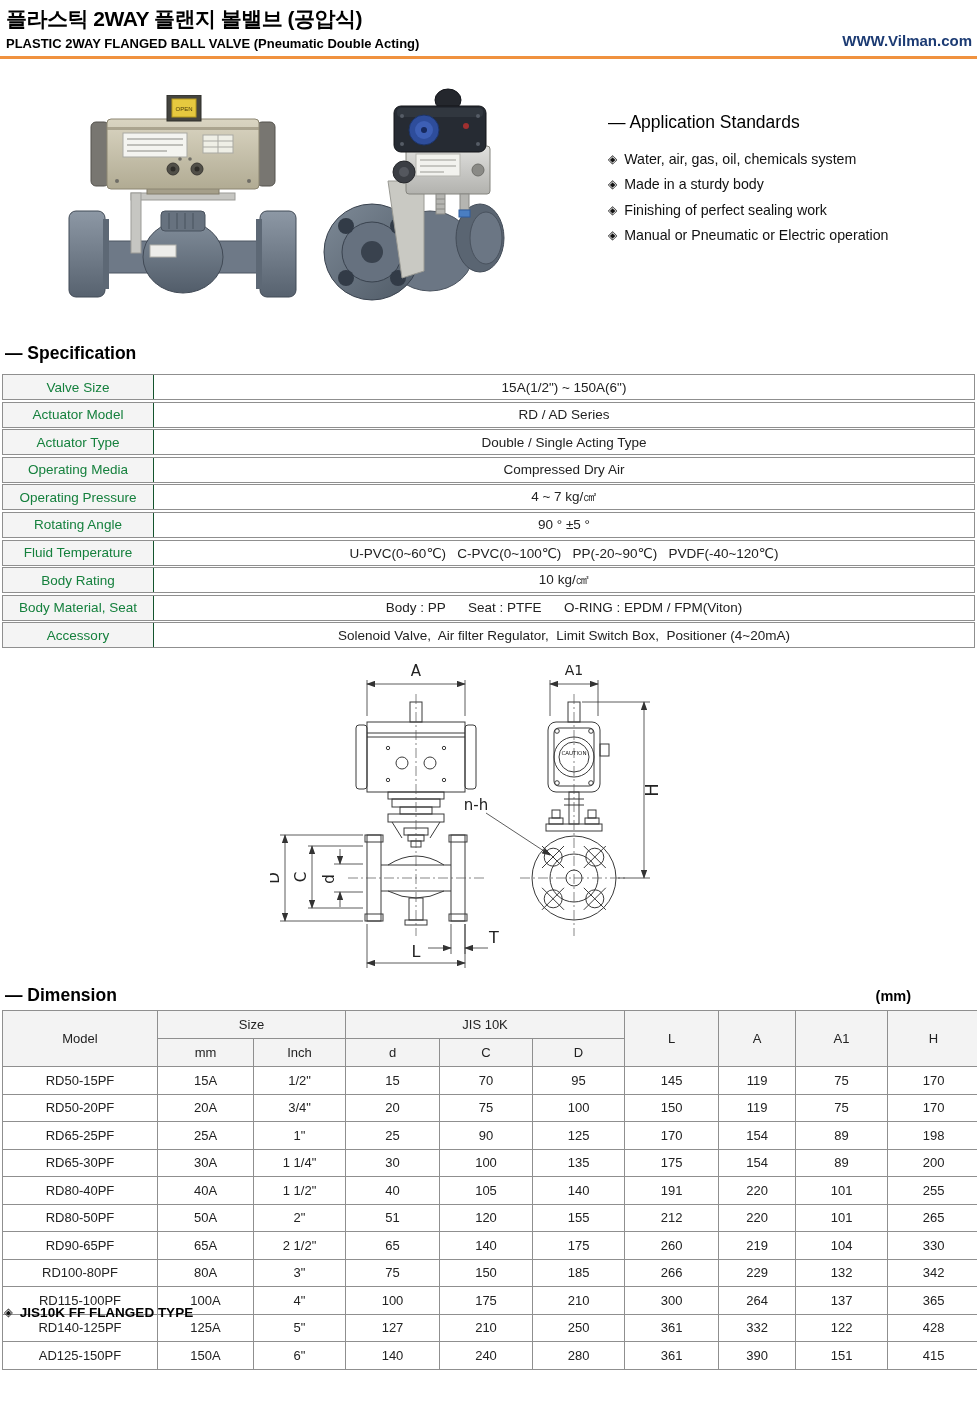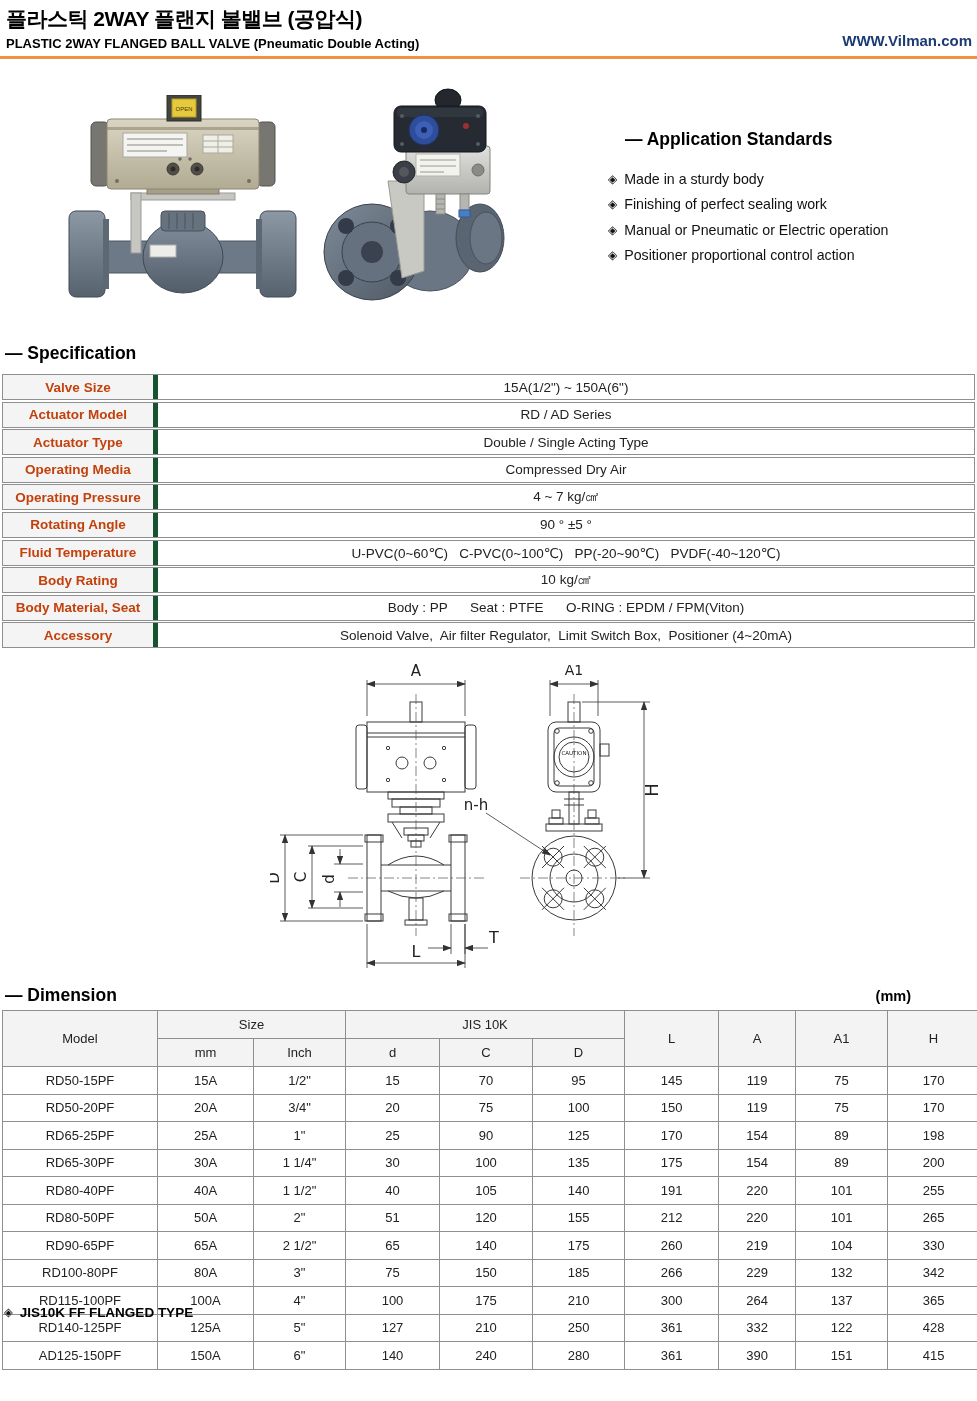--- a/index.html
+++ b/index.html
@@ -8,29 +8,29 @@
   
   .title-ko{position:absolute;left:6px;top:5px;font-size:21px;font-weight:bold;letter-spacing:-0.5px;color:#000;}
   .title-en{position:absolute;left:6px;top:36px;font-size:13px;font-weight:bold;color:#000;}
   .website{position:absolute;right:5px;top:32px;font-size:15px;font-weight:bold;color:#1c3b73;text-decoration:none;}
   .rule{position:absolute;left:0;top:56px;width:977px;height:3px;background:#f0923f;}
   
   .photo1{position:absolute;left:55px;top:95px;}
   .photo2{position:absolute;left:318px;top:86px;}
   
   .standards{position:absolute;left:608px;top:112px;width:366px;}
-  .standards h2{margin:17px;font-size:17.5px;font-weight:bold;color:#000;}
+  .standards h2{margin:0;font-size:17.5px;font-weight:normal;color:#000;}
   .std-list{margin-top:14px;}
   .std-item{font-size:14.2px;line-height:24.4px;color:#111;white-space:nowrap;}
   .diamond{font-size:12px;margin-right:7px;position:relative;top:-1px;color:#111;}
   
   .spec-title{position:absolute;left:5px;top:343px;font-size:17.5px;font-weight:bold;color:#000;}
   .spec-table{position:absolute;left:2px;top:374px;width:973px;}
   .spec-row{display:flex;height:26px;box-sizing:border-box;border:1px solid #8f8f8f;margin-bottom:1.6px;}
-  .spec-label{width:150px;background:#f4f4f4;border-right:5px solid #14532d;display:flex;align-items:center;justify-content:center;font-size:13.5px;color:#c2410c;font-weight:bold;}
+  .spec-label{width:150px;background:#f4f4f4;border-right:1px solid #14532d;display:flex;align-items:center;justify-content:center;font-size:13.5px;color:#15803d;}
   .spec-value{flex:1;display:flex;align-items:center;justify-content:center;font-size:13.5px;color:#222;white-space:pre;}
   
   .drawing{position:absolute;left:270px;top:658px;}
   .drawing text{fill:#222;stroke:none;font-family:"DejaVu Sans",sans-serif;}
   
   .dim-title{position:absolute;left:5px;top:985px;font-size:17.5px;font-weight:bold;color:#000;}
   .dim-unit{position:absolute;right:66px;top:988px;font-size:14.5px;font-weight:bold;color:#000;}
   table.dim{position:absolute;left:2px;top:1010px;width:973px;border-collapse:collapse;table-layout:fixed;
             font-size:13px;color:#222;border:1.5px solid #6a6a6a;}
   table.dim th,table.dim td{border:1px solid #8f8f8f;text-align:center;font-weight:normal;padding:0;}
@@ -150,24 +150,24 @@
     <circle cx="84" cy="30" r="2" fill="#555c66"></circle>
       <circle cx="160" cy="30" r="2" fill="#555c66"></circle>
     <circle cx="84" cy="58" r="2" fill="#555c66"></circle>
       <circle cx="160" cy="58" r="2" fill="#555c66"></circle>
     <circle cx="148" cy="40" r="3" fill="#a03030"></circle>
   </svg>
 
   <div class="standards">
     <h2>— Application Standards</h2>
     <div class="std-list">
+      <div class="std-item"><span class="diamond">◈</span><span>Water, air, gas, oil, chemicals system</span></div>
       <div class="std-item"><span class="diamond">◈</span><span>Made in a sturdy body</span></div>
       <div class="std-item"><span class="diamond">◈</span><span>Finishing of perfect sealing work</span></div>
       <div class="std-item"><span class="diamond">◈</span><span>Manual or Pneumatic or Electric operation</span></div>
-      <div class="std-item"><span class="diamond">◈</span><span>Positioner proportional control action</span></div>
     </div>
   </div>
 
   <div class="spec-title">— Specification</div>
   <div class="spec-table">
     <div class="spec-row">
         <div class="spec-label">Valve Size</div>
         <div class="spec-value">15A(1/2") ~ 150A(6")</div>
       </div>
     <div class="spec-row">

